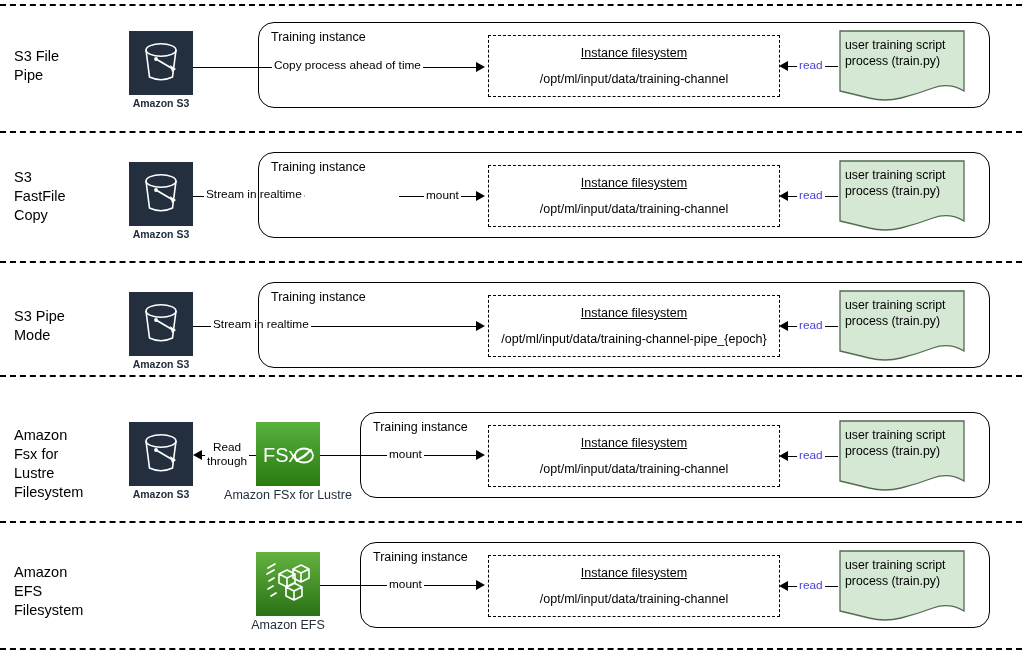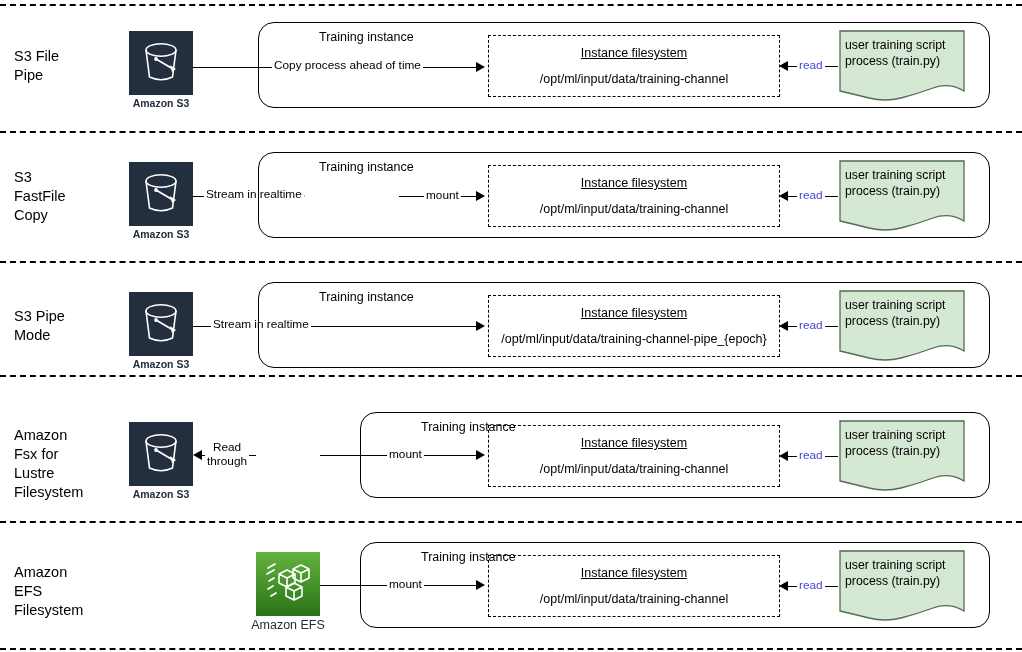--- a/index.html
+++ b/index.html
@@ -71,21 +71,20 @@
     border-radius: 16px;
     background: transparent;
   }
   .instance-title {
     position: absolute;
     left: 12px;
     top: 7px;
     font-size: 12.5px;
     color: #000000;
     white-space: nowrap;
-    margin-left: 48px;
   }
 
   
   .fsbox {
     position: absolute;
     border: 1.6px dashed #000000;
     background: transparent;
     padding-left: 11px;
   }
   .fsbox .fs-title {
@@ -333,20 +332,36 @@
       <path d="M41 34 L47 38 L43 41 Z" fill="#ffffff"></path>
     </svg>
     <div class="caption">Amazon S3</div>
   </div>
 
   <div class="line h" style="left:202px; top:455px; width:54px"></div>
   <div class="arrow-l" style="left:193px; top:450px"></div>
   <div class="edge-label" style="left:205px; top:441px">Read
 through</div>
 
+  <div class="svc" style="left:256px; top:422px">
+    <svg class="tile" viewBox="0 0 64 64">
+      <defs>
+        <linearGradient id="fsxg" x1="0" y1="0" x2="0" y2="1">
+          <stop offset="0%" stop-color="#57b23f"></stop>
+          <stop offset="100%" stop-color="#2a7a10"></stop>
+        </linearGradient>
+      </defs>
+      <rect x="0" y="0" width="64" height="64" fill="url(#fsxg)"></rect>
+      <text x="7" y="40" font-family="Liberation Sans, sans-serif" font-size="20" fill="#ffffff">FSx</text>
+      <ellipse cx="48" cy="33.5" rx="9" ry="7" fill="none" stroke="#ffffff" stroke-width="1.8"></ellipse>
+      <path d="M41 38 Q49 34 55 28" fill="none" stroke="#ffffff" stroke-width="1.8" stroke-linecap="round"></path>
+      <path d="M44 37 Q49 35 52 31" fill="none" stroke="#ffffff" stroke-width="1.4" stroke-linecap="round"></path>
+    </svg>
+    <div class="caption plain">Amazon FSx for Lustre</div>
+  </div>
 
   <div class="line h" style="left:320px; top:455px; width:158px"></div>
   <div class="arrow-r" style="left:476px; top:450px"></div>
   <div class="edge-label" style="left:387px; top:448px">mount</div>
 
   <div class="instance" style="left:360px; top:412px; width:630px; height:86px">
     <div class="instance-title">Training instance</div>
   </div>
 
   <div class="fsbox" style="left:488px; top:425px; width:292px; height:62px">

